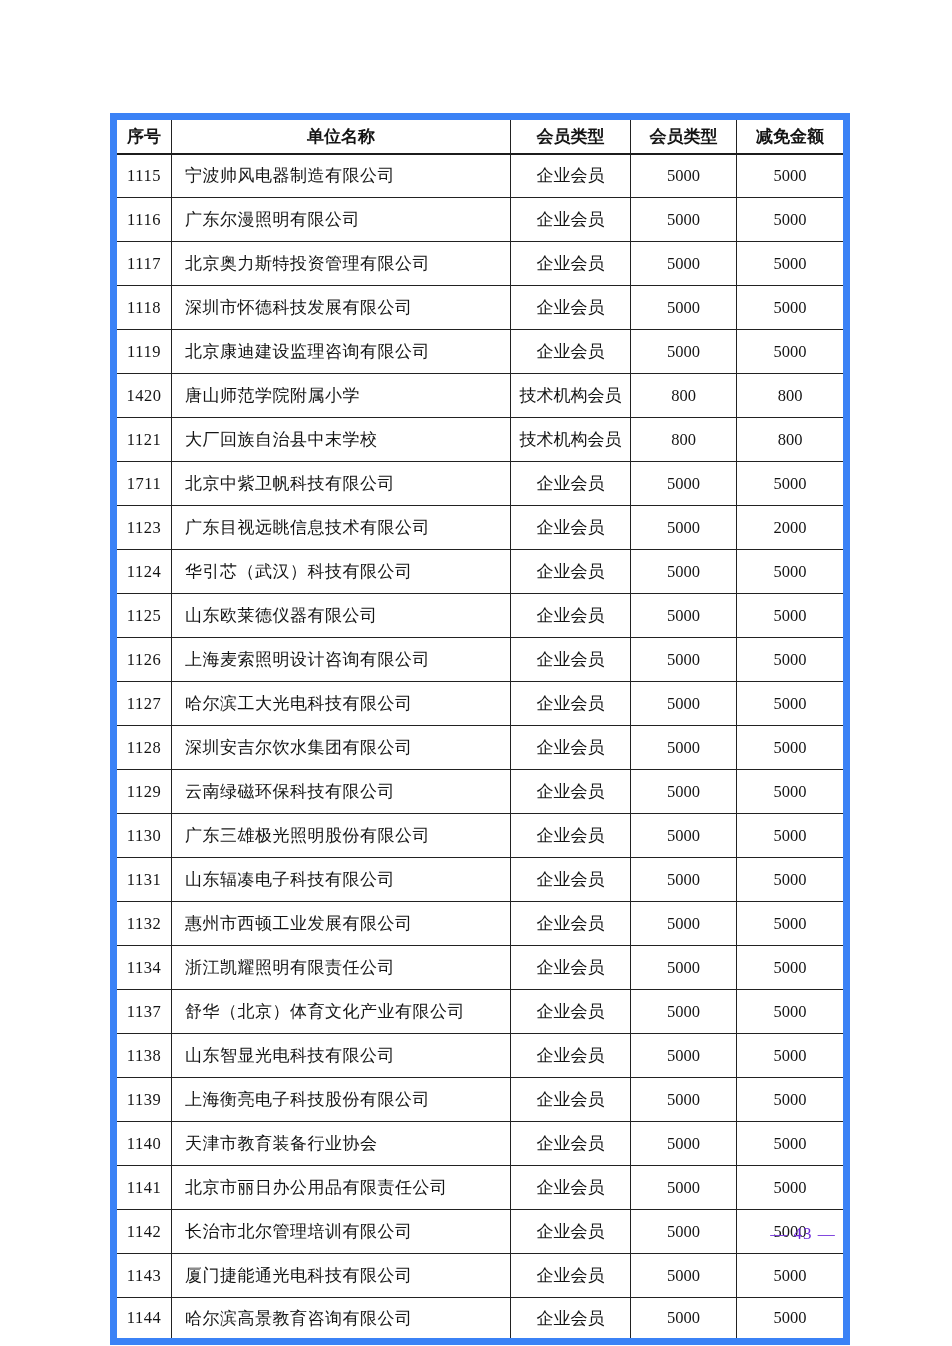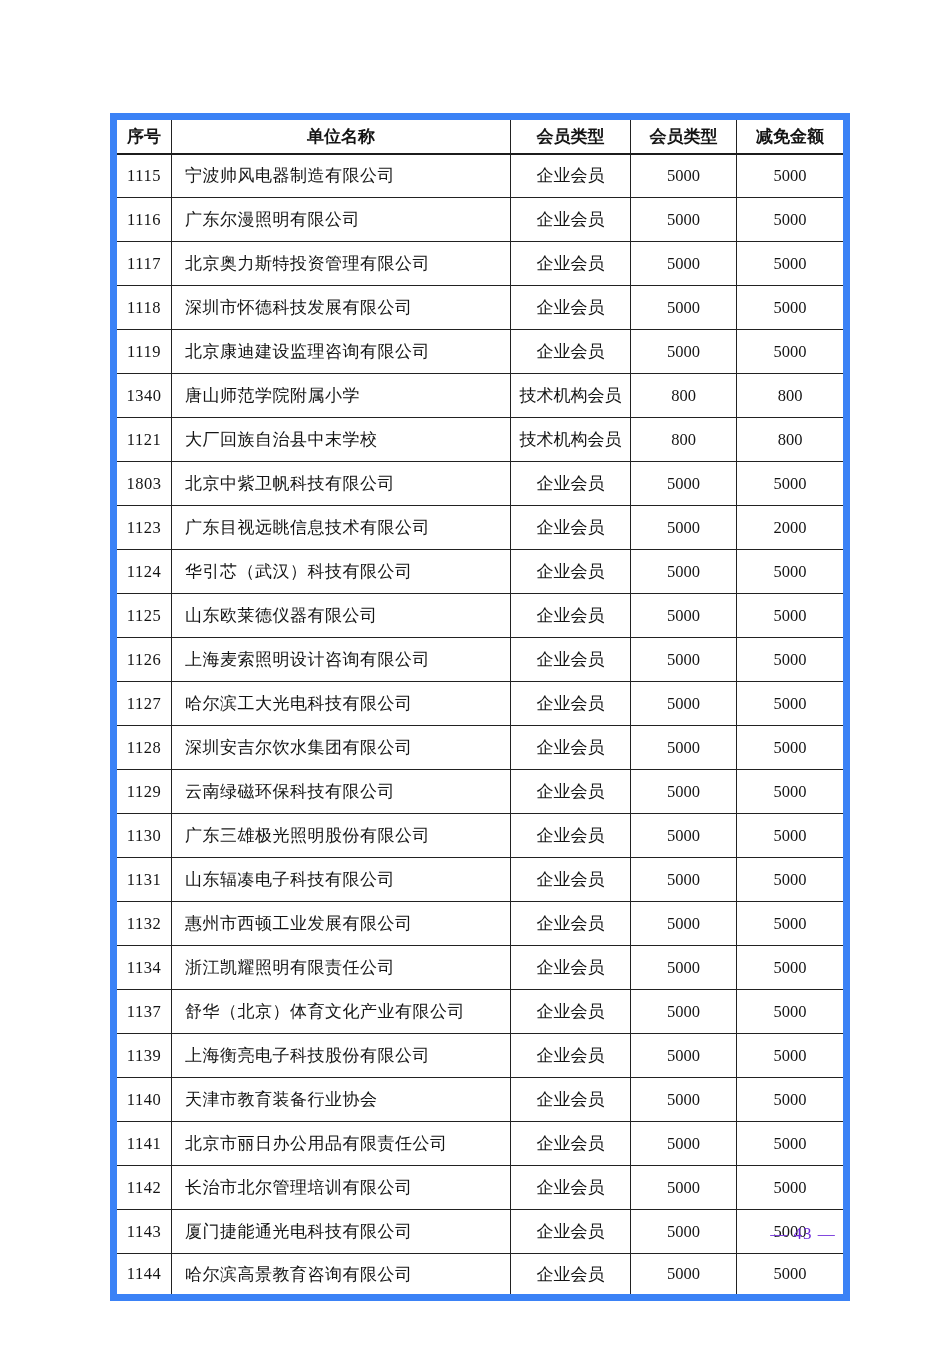--- a/index.html
+++ b/index.html
@@ -132,37 +132,37 @@
 
         <tr>
           <td class="cell-index">1119</td>
           <td class="cell-company">北京康迪建设监理咨询有限公司</td>
           <td class="cell-type">企业会员</td>
           <td class="cell-due">5000</td>
           <td class="cell-waived">5000</td>
         </tr>
 
         <tr>
-          <td class="cell-index">1340</td>
+          <td class="cell-index">1420</td>
           <td class="cell-company">唐山师范学院附属小学</td>
           <td class="cell-type">技术机构会员</td>
           <td class="cell-due">800</td>
           <td class="cell-waived">800</td>
         </tr>
 
         <tr>
           <td class="cell-index">1121</td>
           <td class="cell-company">大厂回族自治县中末学校</td>
           <td class="cell-type">技术机构会员</td>
           <td class="cell-due">800</td>
           <td class="cell-waived">800</td>
         </tr>
 
         <tr>
-          <td class="cell-index">1803</td>
+          <td class="cell-index">1711</td>
           <td class="cell-company">北京中紫卫帆科技有限公司</td>
           <td class="cell-type">企业会员</td>
           <td class="cell-due">5000</td>
           <td class="cell-waived">5000</td>
         </tr>
 
         <tr>
           <td class="cell-index">1123</td>
           <td class="cell-company">广东目视远眺信息技术有限公司</td>
           <td class="cell-type">企业会员</td>
@@ -254,20 +254,27 @@
 
 
         <tr>
           <td class="cell-index">1137</td>
           <td class="cell-company">舒华（北京）体育文化产业有限公司</td>
           <td class="cell-type">企业会员</td>
           <td class="cell-due">5000</td>
           <td class="cell-waived">5000</td>
         </tr>
 
+        <tr>
+          <td class="cell-index">1138</td>
+          <td class="cell-company">山东智显光电科技有限公司</td>
+          <td class="cell-type">企业会员</td>
+          <td class="cell-due">5000</td>
+          <td class="cell-waived">5000</td>
+        </tr>
 
         <tr>
           <td class="cell-index">1139</td>
           <td class="cell-company">上海衡亮电子科技股份有限公司</td>
           <td class="cell-type">企业会员</td>
           <td class="cell-due">5000</td>
           <td class="cell-waived">5000</td>
         </tr>
 
         <tr>

